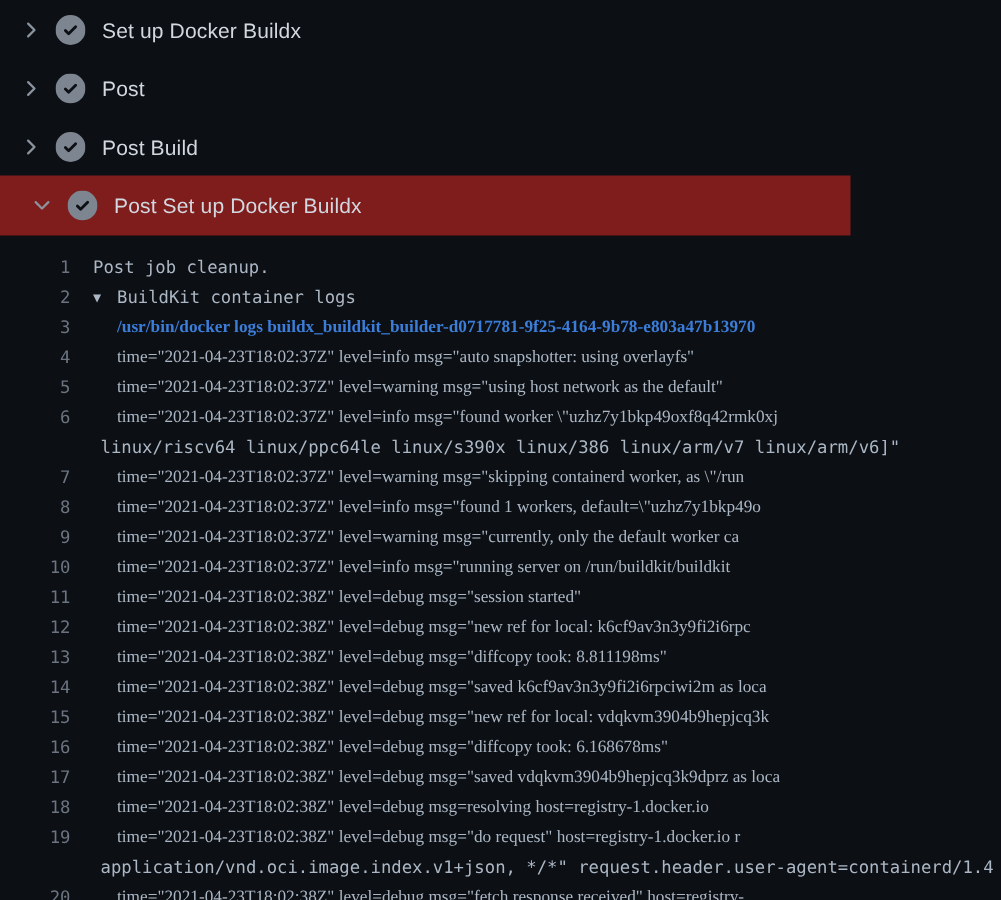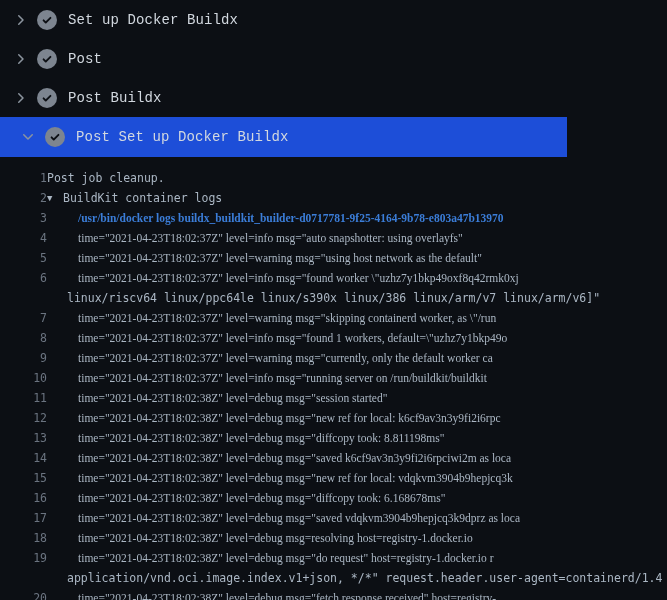--- a/index.html
+++ b/index.html
@@ -2,44 +2,44 @@
 <html><head>
 <meta charset="utf-8">
 <style>
   html,body{margin:0;padding:0;background:#0c0f14;}
   #app{
     position:relative;width:667px;height:600px;overflow:hidden;
     background:#0c0f14;color:#abb7c4;
     font-family:"Liberation Sans", sans-serif;
   }
   
-  .steps{position:absolute;top:0;left:0;width:567px;font-family:Liberation Mono, monospace;}
+  .steps{position:absolute;top:0;left:0;width:567px;}
   .step-row{
     height:39px;display:flex;align-items:center;
     padding-left:12px;box-sizing:border-box;cursor:pointer;
   }
-  .step-row.expanded{background:#1d4ed8;height:40px;padding-left:20px;}
+  .step-row.expanded{background:#7f1d1d;height:40px;padding-left:20px;}
   .step-chevron{width:16px;height:16px;display:flex;align-items:center;justify-content:center;flex:0 0 16px;}
   .step-status{margin-left:9px;width:20px;height:20px;flex:0 0 20px;}
   .step-label{margin-left:11px;font-size:14px;color:#d2d8df;letter-spacing:.1px;white-space:nowrap;}
   
   .log{
     position:absolute;top:158px;left:0;width:667px;height:442px;
     padding-top:10px;box-sizing:border-box;overflow:hidden;
     font-family:"DejaVu Sans Mono","Liberation Mono",monospace;
     font-size:11.5px;line-height:20px;white-space:pre;
   }
   .log-row{display:flex;height:20px;}
   .log-num{
     flex:0 0 47px;text-align:right;color:#6b7480;cursor:pointer;
     user-select:none;
   }
   .log-text{color:#abb7c4;}
   .log-row.t-plain .log-text,
-  .log-row.t-group .log-text{}
+  .log-row.t-group .log-text{margin-left:15px;}
   .log-row.t-entry .log-text,
   .log-row.t-command .log-text{margin-left:31px;font-family:Liberation Serif, serif;}
   .log-row.t-wrap .log-text{margin-left:20px;}
   .log-row.t-command .log-text{color:#3b7dd8;font-weight:bold;}
   .group-marker{color:#abb7c4;font-size:9px;display:inline-block;width:16px;vertical-align:1px;}
   .t-group{cursor:pointer;}
 </style>
 </head>
 <body>
 
@@ -72,21 +72,21 @@
       <div class="step-row">
         <span class="step-chevron">
           <svg width="16" height="16" viewBox="0 0 16 16" fill="#8b949e">
             <path d="M6.22 3.22a.75.75 0 0 1 1.06 0l4.25 4.25a.75.75 0 0 1 0 1.06l-4.25 4.25a.75.75 0 0 1-1.06-1.06L9.94 8 6.22 4.28a.75.75 0 0 1 0-1.06Z"></path>
           </svg>
         </span>
         <span class="step-status"><svg width="20" height="20" viewBox="0 0 16 16">
             <circle cx="8" cy="8" r="8" fill="#7d8590"></circle>
             <path d="M11.28 5.72a.75.75 0 0 1 0 1.06l-3.75 3.75a.75.75 0 0 1-1.06 0L4.72 8.78a.75.75 0 0 1 1.06-1.06l1.22 1.22 3.22-3.22a.75.75 0 0 1 1.06 0Z" fill="#0c0f14"></path>
           </svg></span>
-        <span class="step-label">Post Buildx</span>
+        <span class="step-label">Post Build</span>
       </div>
       <div class="step-row expanded">
         <span class="step-chevron">
           <svg width="16" height="16" viewBox="0 0 16 16" fill="#8b949e">
             <path d="M12.78 5.22a.75.75 0 0 1 0 1.06l-4.25 4.25a.75.75 0 0 1-1.06 0L3.22 6.28a.75.75 0 0 1 1.06-1.06L8 8.94l3.72-3.72a.75.75 0 0 1 1.06 0Z"></path>
           </svg>
         </span>
         <span class="step-status"><svg width="20" height="20" viewBox="0 0 16 16">
             <circle cx="8" cy="8" r="8" fill="#7d8590"></circle>
             <path d="M11.28 5.72a.75.75 0 0 1 0 1.06l-3.75 3.75a.75.75 0 0 1-1.06 0L4.72 8.78a.75.75 0 0 1 1.06-1.06l1.22 1.22 3.22-3.22a.75.75 0 0 1 1.06 0Z" fill="#0c0f14"></path>

